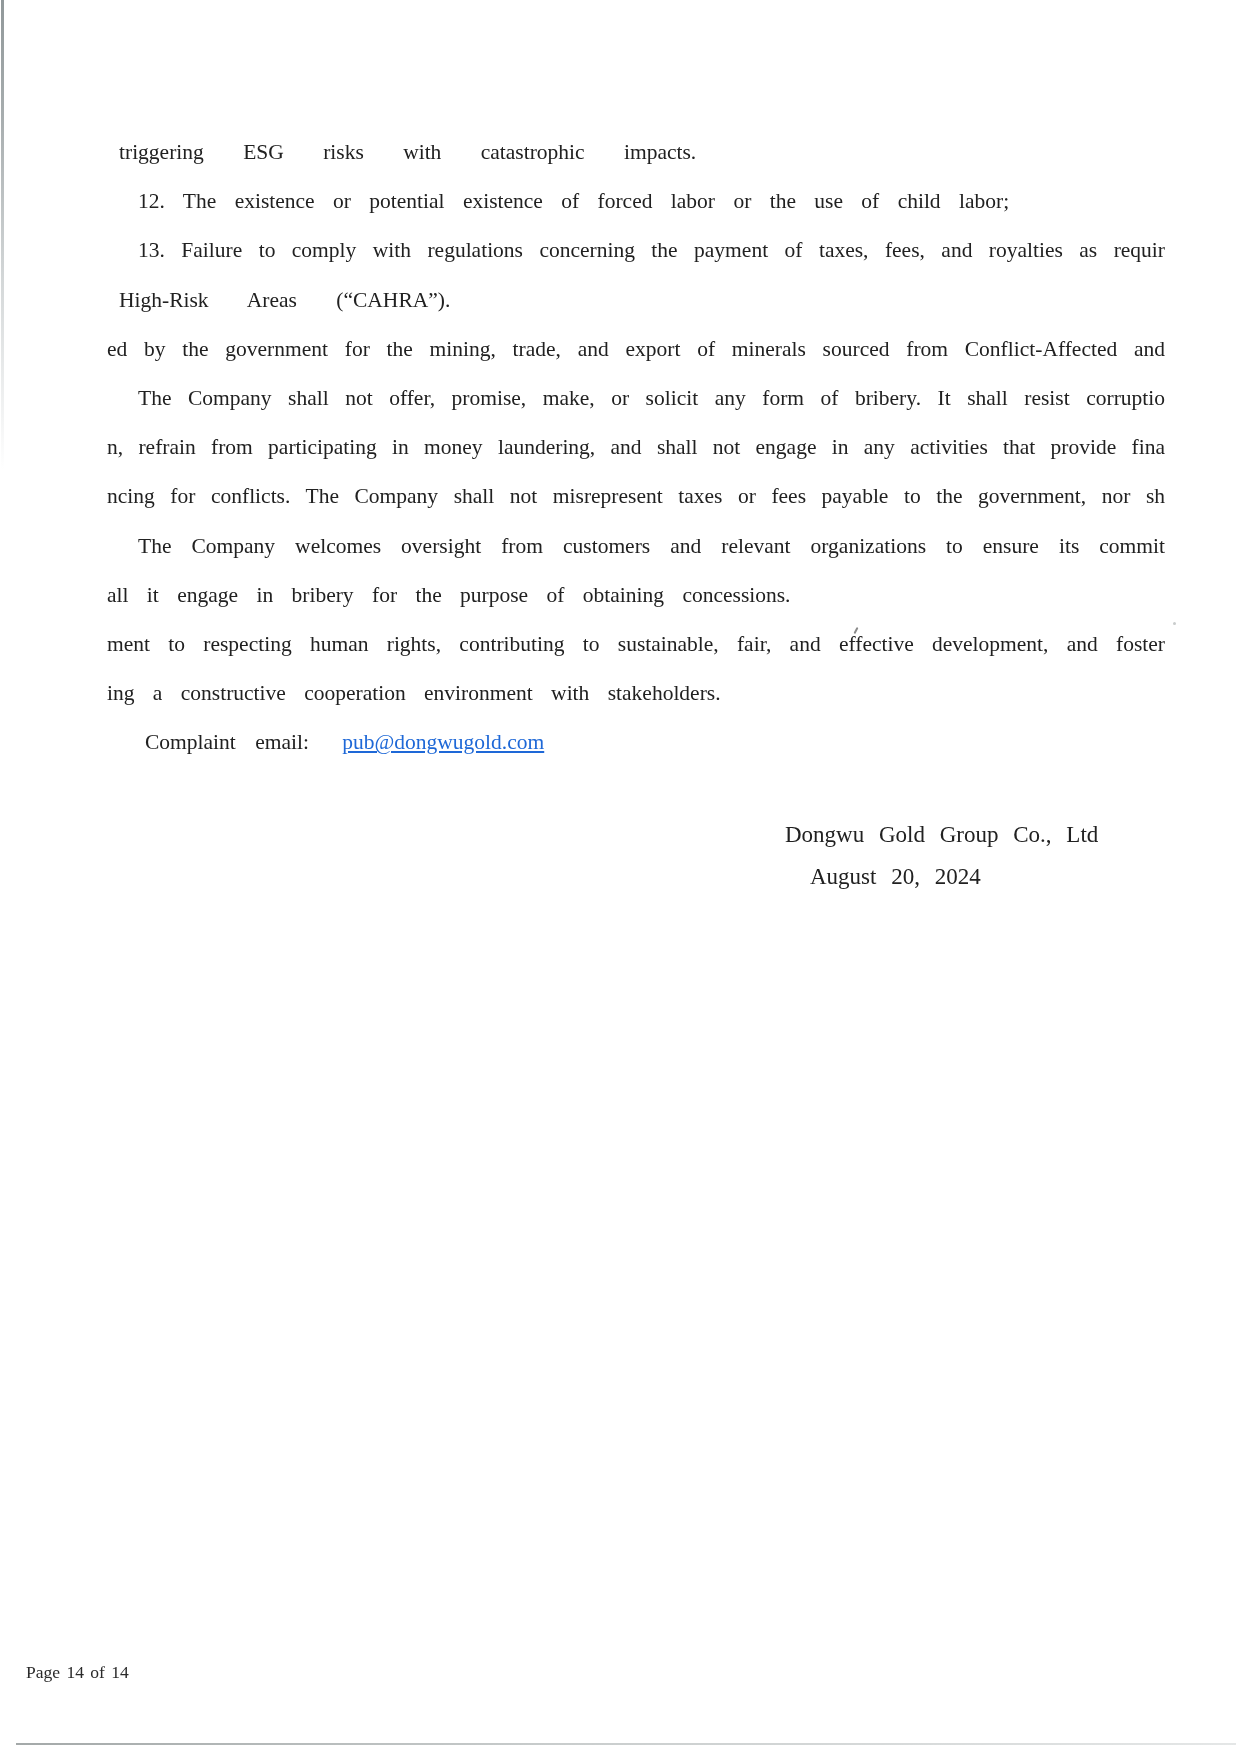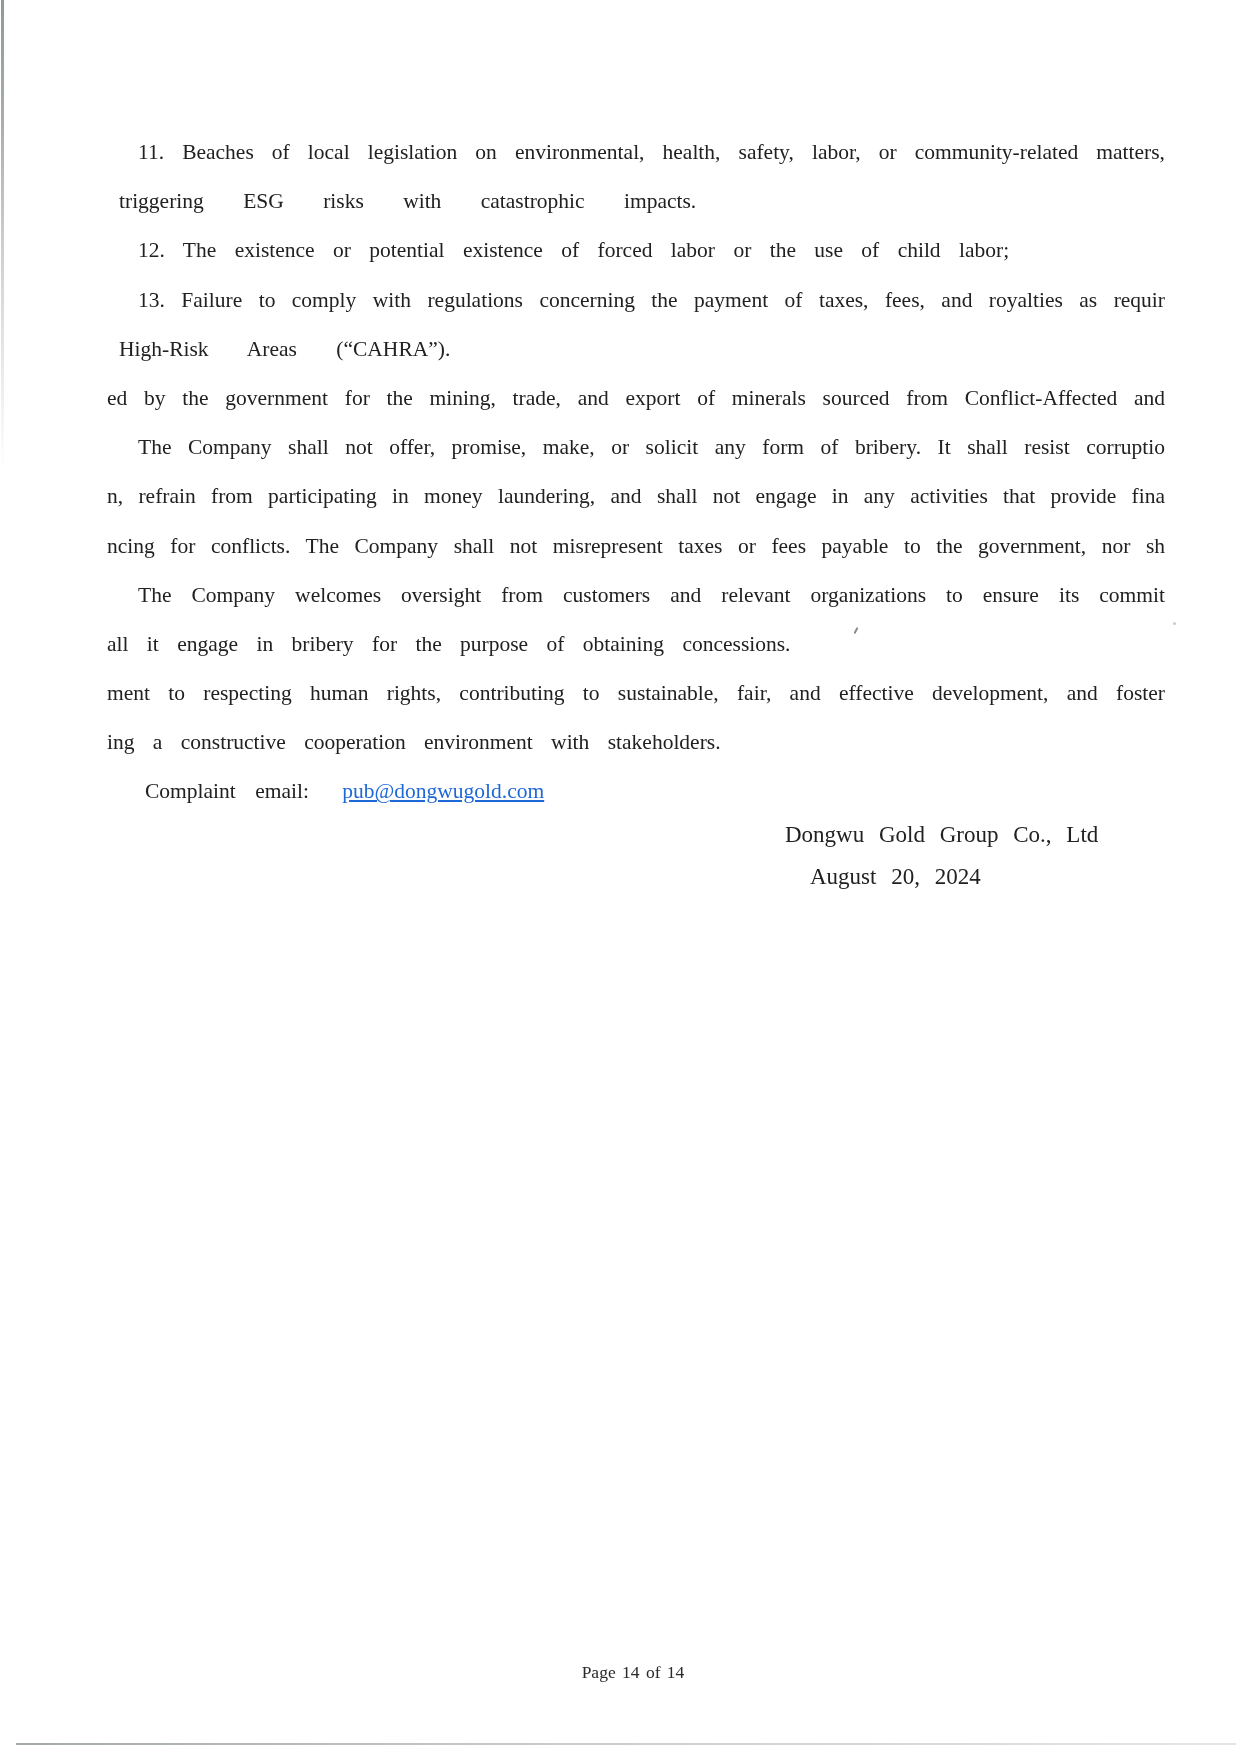--- a/index.html
+++ b/index.html
@@ -44,21 +44,20 @@
     font-size: 23px;
     line-height: 30px;
     color: #212121;
     word-spacing: 9px;
   }
   .sig-company { left: 785px; top: 820px; }
   .sig-date { left: 810px; top: 862px; }
   .footer {
     position: absolute;
     left: 0; right: 0; top: 1662px;
-    text-align: center;
     font-size: 17.5px;
     color: #2a2a2a;
     padding-left: 26px;
     word-spacing: 2px;
   }
   
   .edge-line-left {
     position: absolute; left: 1px; top: 0;
     width: 3px; height: 470px;
     background: linear-gradient(180deg,
@@ -86,21 +85,20 @@
     position: absolute; left: 1173px; top: 622px;
     width: 3px; height: 3px;
     background: #c9cccc;
     border-radius: 50%;
   }
 </style>
 </head>
 <body>
 
 <div class="content">
-  <div class="line just ind">11. Beaches of local legislation on environmental, health, safety, labor, or community-related matters,</div>
     <div class="line wide">triggering ESG risks with catastrophic impacts.</div>
     <div class="line ind">12. The existence or potential existence of forced labor or the use of child labor;</div>
     <div class="line just ind">13. Failure to comply with regulations concerning the payment of taxes, fees, and royalties as requir</div>
     <div class="line wide">High-Risk Areas (“CAHRA”).</div>
     <div class="line just">ed by the government for the mining, trade, and export of minerals sourced from Conflict-Affected and</div>
     <div class="line just ind">The Company shall not offer, promise, make, or solicit any form of bribery. It shall resist corruptio</div>
     <div class="line just">n, refrain from participating in money laundering, and shall not engage in any activities that provide fina</div>
     <div class="line just">ncing for conflicts. The Company shall not misrepresent taxes or fees payable to the government, nor sh</div>
     <div class="line just ind">The Company welcomes oversight from customers and relevant organizations to ensure its commit</div>
     <div class="line">all it engage in bribery for the purpose of obtaining concessions.</div>

